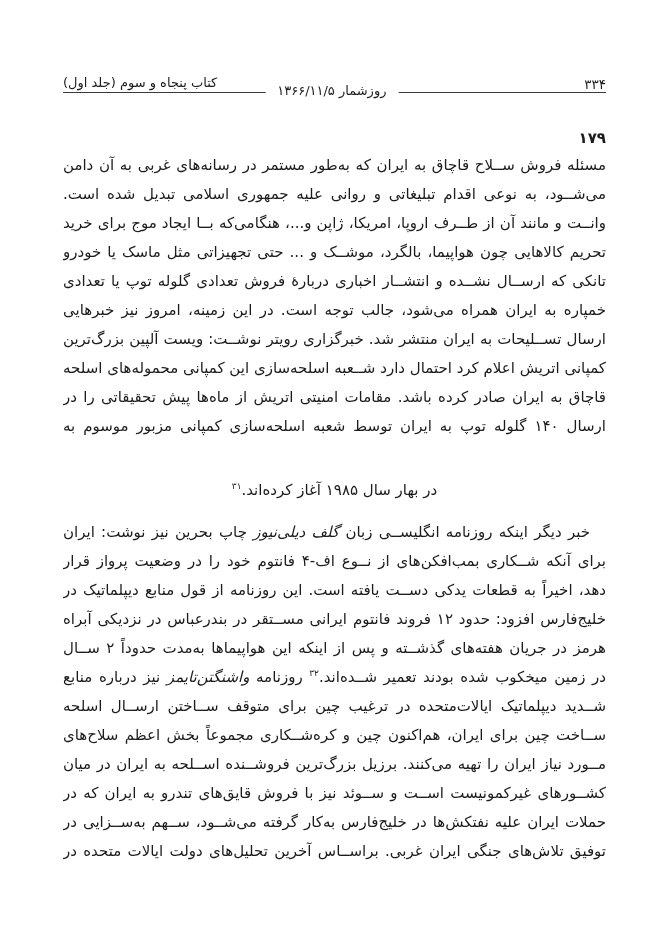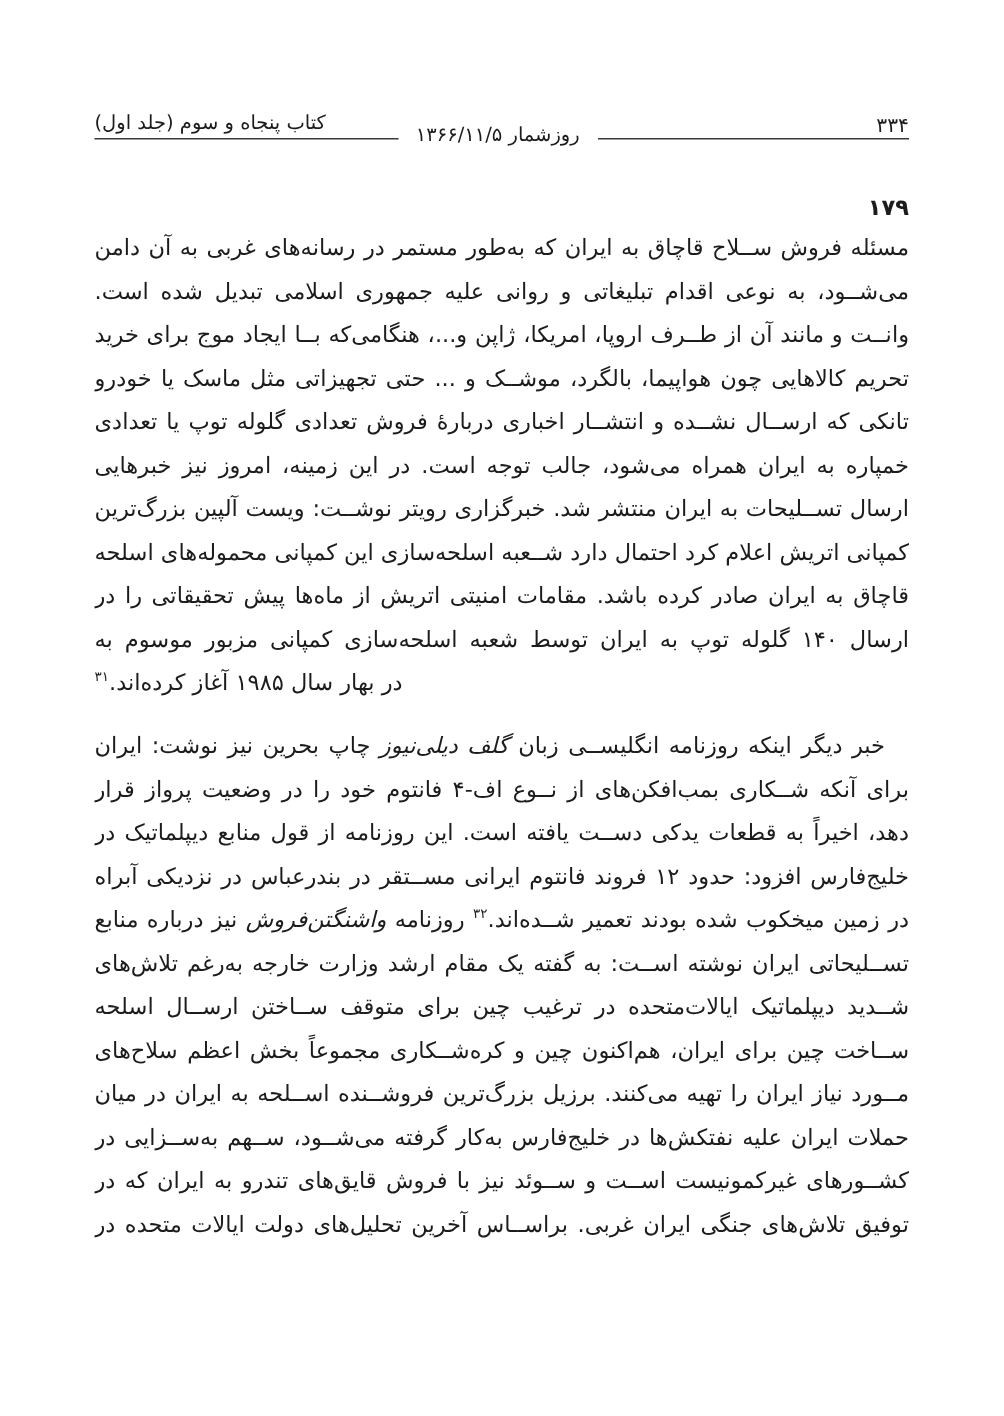--- a/index.html
+++ b/index.html
@@ -30,21 +30,21 @@
   .body-text{
     position:absolute;left:63px;right:63px;top:151px;
     direction:rtl;
     font-size:15px;
   }
   .line{
     height:29px;line-height:29px;overflow:hidden;
     text-align:justify;text-align-last:justify;text-justify:inter-word;
     white-space:normal;
   }
-  .line.last{text-align:left;text-align-last:auto;}
+  .line.last{text-align:center;text-align-last:auto;margin-top:35px;}
   .line.indent{padding-right:16px;margin-top:13px;}
   .it{font-style:italic;}
   .sup{font-size:9px;vertical-align:6px;line-height:0;}
 </style>
 </head>
 <body>
 
 <div class="page">
 
   <header class="header">
@@ -65,23 +65,23 @@
       <div class="line"><span>خمپاره به ايران همراه می‌شود، جالب توجه است. در اين زمينه، امروز نيز خبرهايی درباره</span></div>
       <div class="line"><span>ارسال تســليحات به ايران منتشر شد. خبرگزاری رويتر نوشــت: ويست آلپين بزرگ‌ترين</span></div>
       <div class="line"><span>كمپانی اتريش اعلام كرد احتمال دارد شــعبه اسلحه‌سازی اين كمپانی محموله‌های اسلحه</span></div>
       <div class="line"><span>قاچاق به ايران صادر كرده باشد. مقامات امنيتی اتريش از ماه‌ها پيش تحقيقاتی را در مورد</span></div>
       <div class="line"><span>ارسال ۱۴۰ گلوله توپ به ايران توسط شعبه اسلحه‌سازی كمپانی مزبور موسوم به نوريكوم</span></div>
       <div class="line last"><span>در بهار سال ۱۹۸۵ آغاز كرده‌اند.</span><span class="sup">۳۱</span></div>
       <div class="line indent"><span>خبر ديگر اينكه روزنامه انگليســی زبان </span><span class="it">گلف ديلی‌نيوز</span><span> چاپ بحرين نيز نوشت: ايران</span></div>
       <div class="line"><span>برای آنكه شــكاری بمب‌افكن‌های از نــوع اف-۴ فانتوم خود را در وضعيت پرواز قرار</span></div>
       <div class="line"><span>دهد، اخيراً به قطعات يدكی دســت يافته است. اين روزنامه از قول منابع ديپلماتيک در</span></div>
       <div class="line"><span>خليج‌فارس افزود: حدود ۱۲ فروند فانتوم ايرانی مســتقر در بندرعباس در نزديكی آبراه</span></div>
-      <div class="line"><span>در زمين ميخكوب شده بودند تعمير شــده‌اند.</span><span class="sup">۳۲</span><span> روزنامه </span><span class="it">واشنگتن‌فروش</span><span> نيز درباره منابع</span></div>
-      <div class="line"><span>تســليحاتی ايران نوشته اســت: به گفته يک مقام ارشد وزارت خارجه به‌رغم تلاش‌های</span></div>
+      <div class="line"><span>هرمز در جريان هفته‌های گذشــته و پس از اينكه اين هواپيماها به‌مدت حدوداً ۲ ســال</span></div>
+      <div class="line"><span>در زمين ميخكوب شده بودند تعمير شــده‌اند.</span><span class="sup">۳۲</span><span> روزنامه </span><span class="it">واشنگتن‌تايمز</span><span> نيز درباره منابع</span></div>
       <div class="line"><span>شــديد ديپلماتيک ايالات‌متحده در ترغيب چين برای متوقف ســاختن ارســال اسلحه</span></div>
       <div class="line"><span>ســاخت چين برای ايران، هم‌اكنون چين و كره‌شــكاری مجموعاً بخش اعظم سلاح‌های</span></div>
       <div class="line"><span>مــورد نياز ايران را تهيه می‌كنند. برزيل بزرگ‌ترين فروشــنده اســلحه به ايران در ميان</span></div>
+      <div class="line"><span>كشــورهای غيركمونيست اســت و ســوئد نيز با فروش قايق‌های تندرو به ايران كه در</span></div>
       <div class="line"><span>حملات ايران عليه نفتكش‌ها در خليج‌فارس به‌كار گرفته می‌شــود، ســهم به‌ســزايی در</span></div>
-      <div class="line"><span>كشــورهای غيركمونيست اســت و ســوئد نيز با فروش قايق‌های تندرو به ايران كه در</span></div>
       <div class="line"><span>توفيق تلاش‌های جنگی ايران غربی. براســاس آخرين تحليل‌های دولت ايالات متحده در</span></div>
     </main>
 
 </div>
 
 </body></html>

